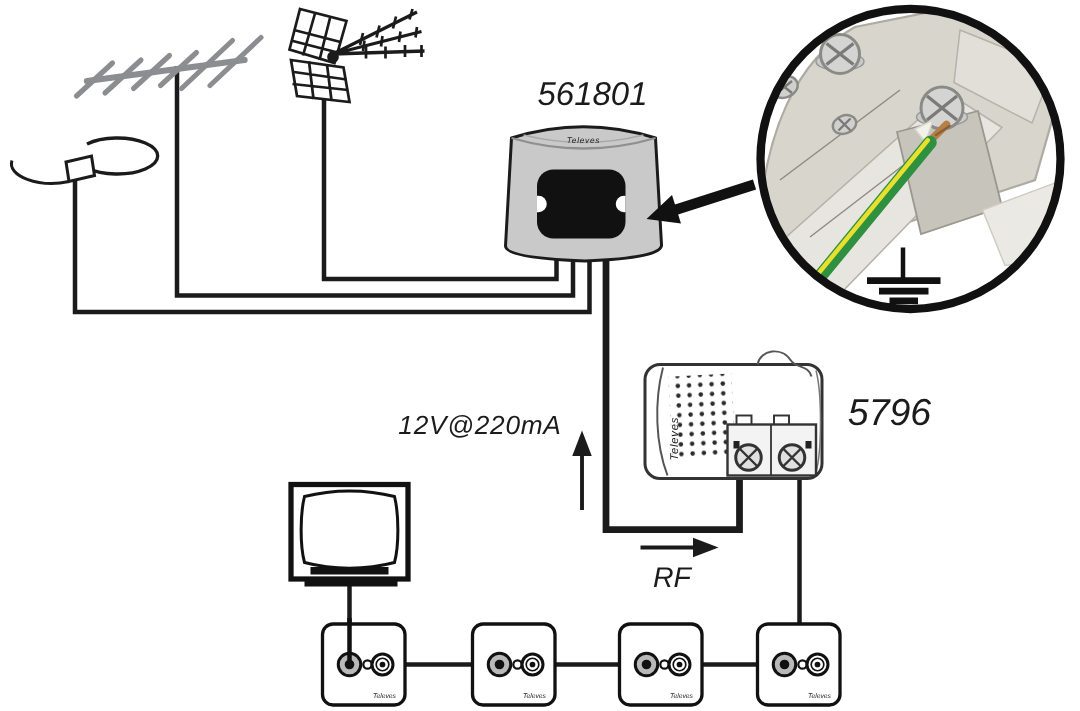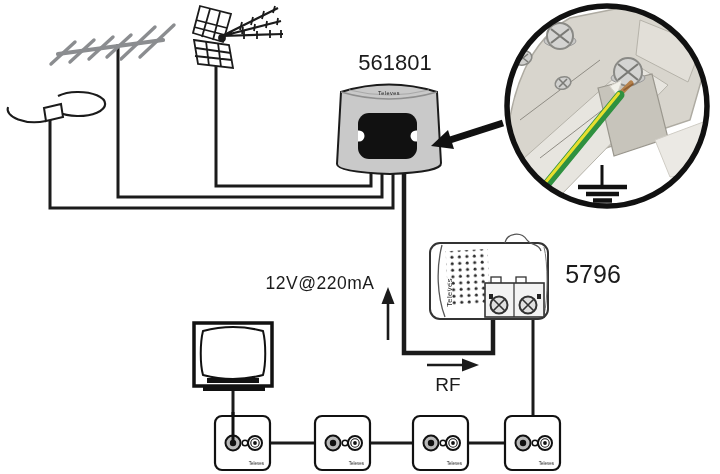--- a/index.html
+++ b/index.html
@@ -2,20 +2,21 @@
 <html><head>
 <meta charset="utf-8">
 <style>
   html,body{margin:0;padding:0;background:#ffffff;}
   .canvas{
     position:relative;
     width:720px;height:474px;
     background:#ffffff;
     font-family:"Liberation Sans",sans-serif;
     overflow:hidden;
+    font-style:italic;
   }
   svg text{font-family:"Liberation Sans",sans-serif;fill:#1b1b1b;}
 </style>
 </head>
 <body>
 
 <div class="canvas">
 <svg width="720" height="474" viewBox="0 0 720 474">
   <defs>
     <pattern id="dotpat" width="7.5" height="6.5" patternUnits="userSpaceOnUse">

